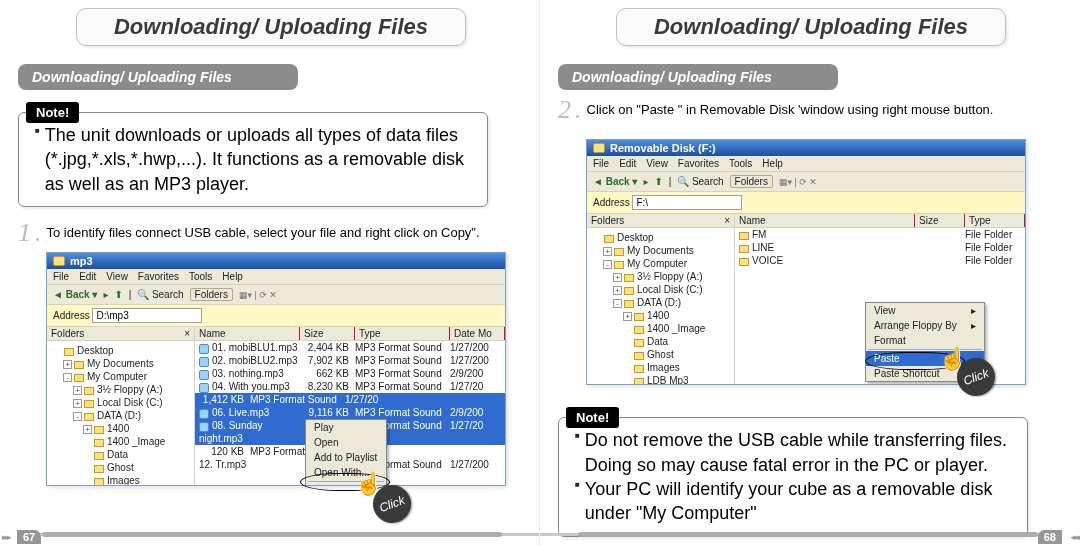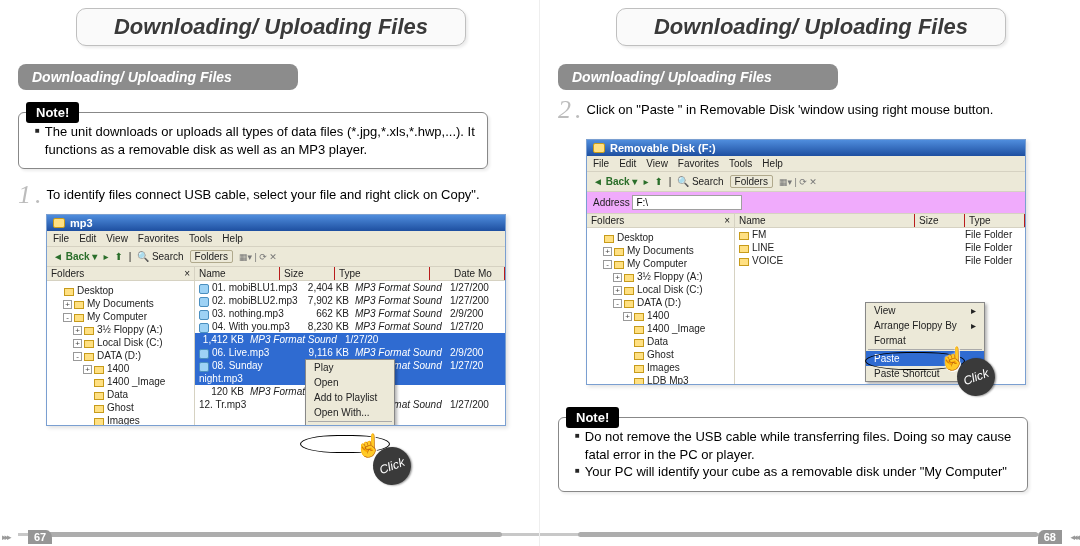--- a/index.html
+++ b/index.html
@@ -9,60 +9,60 @@
   .page.left { border-right: 1px solid #eee; }
 
   .title-block { position: relative; height: 42px; margin-bottom: 6px; }
   .title-box { position: absolute; left: 58px; top: 0; width: 390px; height: 38px; border: 1px solid #bfbfbf; border-radius: 10px; background: #fafafa; box-shadow: 2px 2px 3px rgba(0,0,0,.08); display: flex; align-items: center; justify-content: center; }
   .title-box span { font-size: 22px; font-weight: 700; font-style: italic; color: #3a3a3a; text-shadow: 1px 1px 0 #fff; }
 
   .section-bar { margin-top: 14px; background: #8c8c8c; color: #fff; font-weight: 700; font-style: italic; font-size: 14px; border-radius: 8px; padding: 5px 14px; width: 280px; }
 
   .note-badge { display: inline-block; background: #000; color: #fff; font-weight: 700; font-size: 13px; padding: 3px 10px; border-radius: 3px; margin-left: 8px; margin-top: 12px; position: relative; z-index: 2; }
   .note-box { border: 1px solid #888; border-radius: 6px; padding: 10px 12px 10px 16px; margin-top: -11px; box-shadow: 2px 2px 3px rgba(0,0,0,.08); width: 470px; }
-  .note-box .bullet { font-size: 13px; line-height: 1.35; display: flex; }
+  .note-box .bullet { font-size: 18px; line-height: 1.35; display: flex; }
   .note-box .bullet::before { content: "■"; font-size: 8px; margin-right: 5px; margin-top: 3px; opacity: .85; }
 
   .step { display: flex; margin-top: 14px; font-size: 13px; line-height: 1.35; width: 470px; }
   .step .num { font-style: italic; font-weight: 400; font-size: 26px; color: #bcbcbc; margin-right: 4px; line-height: .9; font-family: Georgia, "Times New Roman", serif; }
   .step .dot { font-style: italic; font-size: 26px; color: #bcbcbc; line-height: .9; margin-right: 5px; font-family: Georgia, serif; }
   .step .txt { padding-top: 3px; }
 
   
   .win { border: 1px solid #7a9fd1; width: 460px; margin-top: 8px; font-family: Tahoma, Arial, sans-serif; font-size: 10px; color: #222; background: #fff; box-shadow: 2px 2px 4px rgba(0,0,0,.12); position: relative; }
   .win-titlebar { background: linear-gradient(#4f8ddd,#1e4fa0); color: #fff; padding: 2px 6px; font-size: 11px; font-weight: 700; display: flex; align-items: center; }
   .win-titlebar .folder-ico { width: 12px; height: 10px; background: #ffe082; border: 1px solid #c79b1a; border-radius: 2px; margin-right: 5px; }
   .win-menu { padding: 2px 6px; background: #ece9d8; }
   .win-menu span { margin-right: 10px; }
   .win-toolbar { padding: 3px 6px; border-top: 1px solid #d6d2c2; border-bottom: 1px solid #d6d2c2; background: #ece9d8; display:flex; align-items:center; gap:6px; }
   .tb-back { color:#2a6e2a; font-weight:700; }
   .tb-search::before { content:"🔍"; font-size:10px; margin-right:2px; }
   .tb-folders { border:1px solid #b0a98c; padding:0 4px; border-radius:2px; }
   .tb-icons { font-size:9px; color:#777; }
-  .win-addr { padding: 3px 6px; border-bottom: 1px solid #d6d2c2; background: #f0abfc; }
+  .win-addr { padding: 3px 6px; border-bottom: 1px solid #d6d2c2; background: #fef9c3; }
   .win-addr input { border: 1px solid #a0a0a0; font-size:10px; padding:1px 3px; width:110px; }
   .win-body { display: flex; height: 158px; }
   .win-tree { width: 148px; border-right: 1px solid #d6d2c2; padding: 4px 2px; overflow: hidden; }
   .tree-hdr { background:#ece9d8; padding:1px 4px; font-weight: 400; border-bottom:1px solid #d6d2c2; margin:-4px -2px 3px -2px; display:flex; justify-content:space-between; }
   .tree-line { white-space: nowrap; padding-left: 4px; line-height: 13px; }
   .tree-line .fico { display:inline-block; width:10px; height:8px; background:#ffe082; border:1px solid #c79b1a; margin-right:3px; vertical-align:middle; }
   .tree-line .pm { display:inline-block; width:9px; height:9px; border:1px solid #999; font-size:8px; line-height:7px; text-align:center; margin-right:2px; color:#444; }
   .win-list { flex:1; padding:0; overflow:hidden; position:relative; }
   .list-hdr { background:#ece9d8; display:flex; border-bottom:1px solid #d6d2c2; }
   .list-hdr div { border-right:1px solid #b91c1c; padding:1px 4px; }
-  .ch-name{flex:1;} .ch-size{width:55px;} .ch-type{width:95px;} .ch-date{width:55px;margin-left:20px;}
+  .ch-name{flex:1;} .ch-size{width:55px;} .ch-type{width:95px;} .ch-date{width:55px;}
   .row { display:flex; line-height:13px; }
   .row .fn{flex:1; padding-left:4px;}
   .row .fn .aico{display:inline-block;width:10px;height:10px;background:#9dd2f5;border:1px solid #4a8fbf;border-radius:2px;margin-right:3px;vertical-align:middle;}
   .row .sz{width:55px; text-align:right; padding-right:6px;}
-  .row .ty{width:95px;font-style:italic;}
+  .row .ty{width:95px;}
   .row .dt{width:55px;}
   .row.sel{background:#2f6bd1;color:#fff;}
 
-  .ctx-menu { position:absolute; background:#ece9d8; border:1px solid #888; font-size:10px; width:90px; box-shadow:2px 2px 3px rgba(0,0,0,.3); }
+  .ctx-menu { position:absolute; background:#ece9d8; border:1px solid #888; font-size:10px; width:82px; box-shadow:2px 2px 3px rgba(0,0,0,.3); }
   .ctx-menu .itm{ padding:2px 8px; display:flex; justify-content:space-between; }
   .ctx-menu .itm.hi{ background:#2f6bd1; color:#fff; }
   .ctx-menu .sep{ border-top:1px solid #aaa; margin:1px 2px; }
   .ctx-menu .arrow::after{content:"▸";}
 
   .click-bubble { position:absolute; width:38px; height:38px; background:#3a3a3a; border-radius:50%; color:#fff; font-style:italic; font-size:12px; display:flex; align-items:center; justify-content:center; transform:rotate(-20deg); box-shadow:1px 1px 2px rgba(0,0,0,.4); }
   .click-cursor { position:absolute; font-size:22px; color:#000; text-shadow:0 0 2px #fff, 1px 1px 0 #fff; }
   .target-marker { position:absolute; border:1px solid #000; border-radius:50%/60%; width:90px; height:18px; }
 
   
@@ -70,21 +70,21 @@
   .ch-size2{width:50px;} .ch-type2{width:60px;}
   .row2{display:flex;line-height:13px;justify-content:space-between;}
   .row2 .fn{flex:1;padding-left:4px;}
   .row2 .ty{width:60px;}
   .row2 .fn .fico{display:inline-block;width:10px;height:8px;background:#ffe082;border:1px solid #c79b1a;margin-right:3px;vertical-align:middle;}
 
   .page-footer { position:absolute; left:0; right:0; bottom:2px; height:16px; }
   .foot-bar { position:absolute; height:3px; background:#c8c8c8; }
   .foot-bar.inner{background:#adadad;height:5px;border-radius:3px;}
   .page-num { position:absolute; bottom:0; font-size:11px; font-weight:700; background:#969696; color:#fff; padding:1px 6px; border-radius:6px 0 0 0 / 8px 0 0 0; }
-  .page-num.left{left:28px; border-radius:0 6px 0 0 / 0 8px 0 0;}
+  .page-num.left{left:17px; border-radius:0 6px 0 0 / 0 8px 0 0;}
   .page-num.right{right:18px;}
   .wingding{position:absolute;bottom:2px;font-size:9px;color:#999;letter-spacing:-2px;}
   .wingding.left{left:2px;}
   .wingding.right{right:2px;}
 </style>
 </head>
 <body>
 
 <div class="spread">
 
@@ -117,20 +117,24 @@
       </div>
       <div class="win-menu" id="menu-left"><span>File</span><span>Edit</span><span>View</span><span>Favorites</span><span>Tools</span><span>Help</span></div>
       <div class="win-toolbar">
         <span class="tb-back">◄ <span>Back</span> ▾</span>
         <span style="color:#2a6e2a;">▸</span>
         <span style="color:#2a6e2a;">⬆</span>
         <span>|</span>
         <span class="tb-search">Search</span>
         <span class="tb-folders">Folders</span>
         <span class="tb-icons">▦▾ | ⟳ ✕</span>
+      </div>
+      <div class="win-addr">
+        <span>Address</span>
+        <input value="D:\mp3" style="">
       </div>
       <div class="win-body">
         <div class="win-tree">
           <div class="tree-hdr">
               <span>Folders</span>
               <span>×</span>
             </div>
           <div id="tree-left">
               <div class="tree-line" style="padding-left: 4px;"><span style="display: inline-block; width: 11px;"></span><span class="fico"></span><span>Desktop</span></div>
               <div class="tree-line" style="padding-left: 14px;"><span class="pm">+</span><span class="fico"></span><span>My Documents</span></div>

